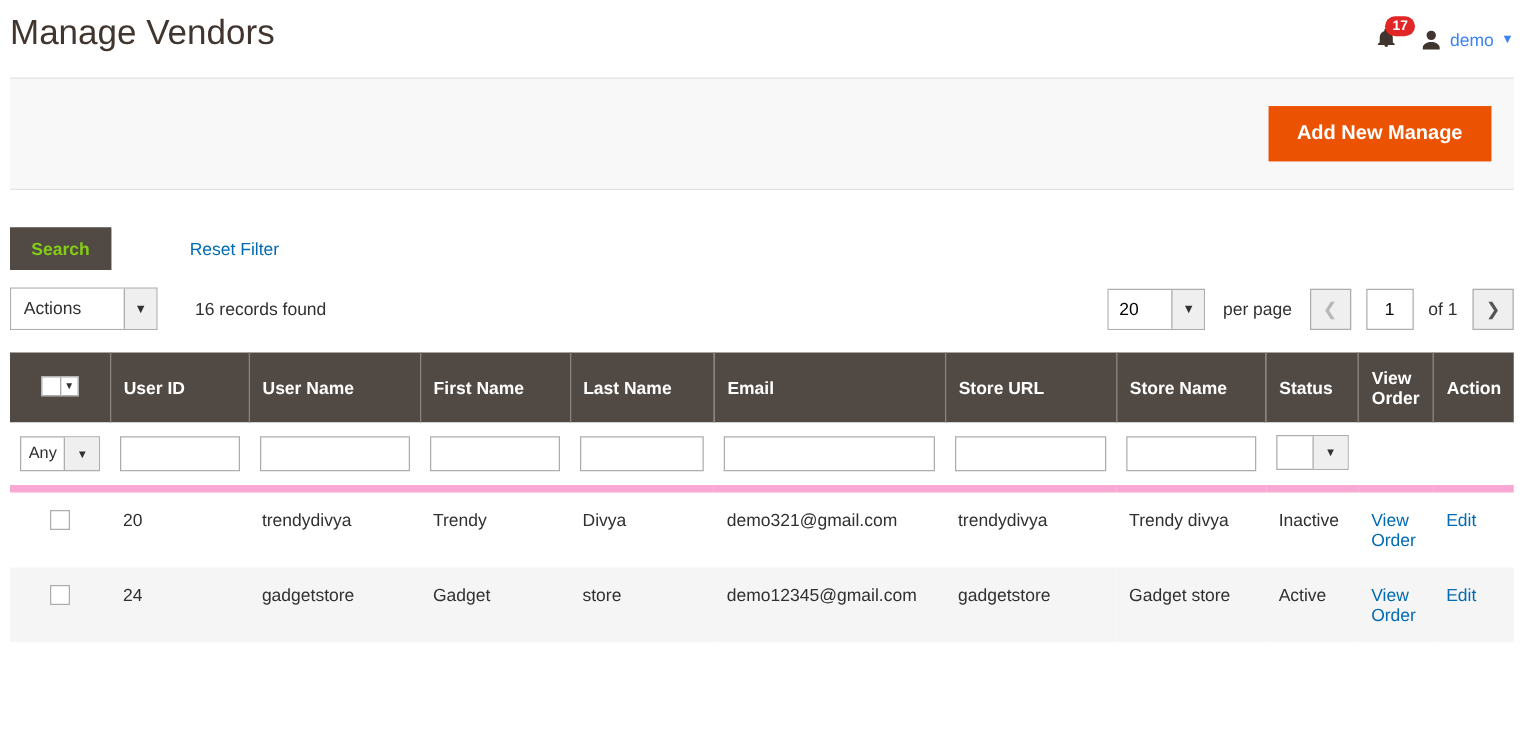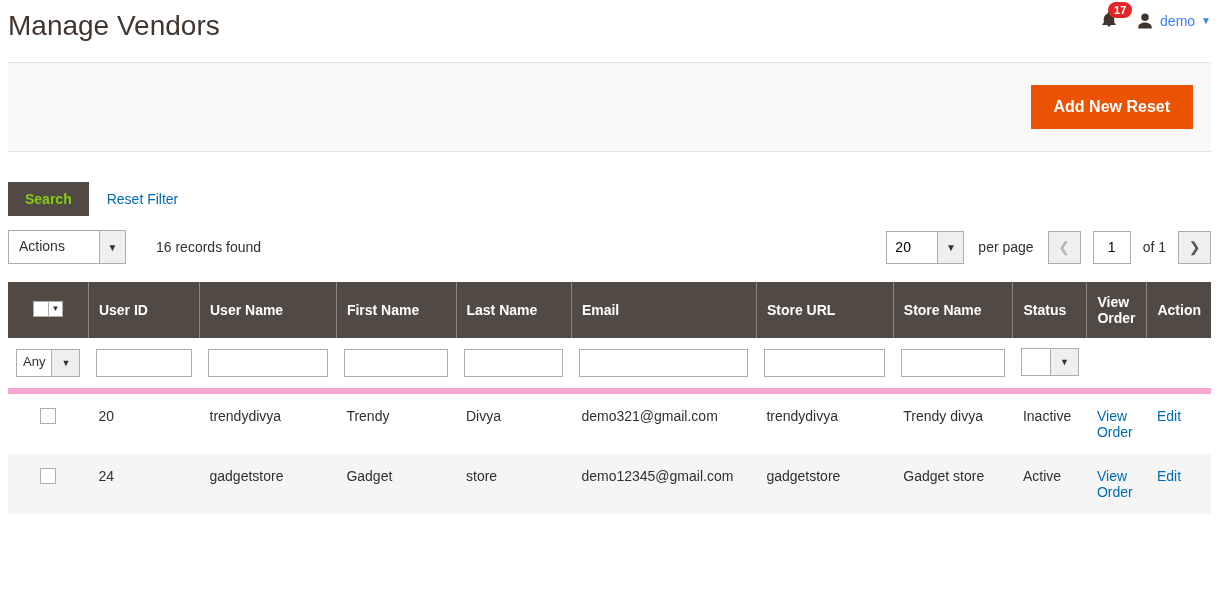--- a/index.html
+++ b/index.html
@@ -1,30 +1,30 @@
 <!DOCTYPE html>
 <html><head>
 <meta charset="utf-8">
 <style>
 * { box-sizing: border-box; margin: 0; padding: 0; }
 body { font-family: 'Helvetica Neue', Helvetica, Arial, sans-serif; font-size: 14px; color: #303030; background: #fff; padding: 0 8px; }
-.header { display: flex; justify-content: space-between; align-items: flex-start; padding: 10px 0 20px; }
+.header { display: flex; justify-content: space-between; align-items: flex-end; padding: 10px 0 20px; }
 .page-title { font-size: 28px; font-weight: 400; color: #41362f; }
 .header-actions { display: flex; align-items: center; gap: 18px; }
 .bell { position: relative; cursor: pointer; }
 .bell svg { width: 18px; height: 18px; fill: #41362f; }
 .badge { position: absolute; top: -8px; left: 8px; background: #e22626; color: #fff; border-radius: 10px; font-size: 11px; font-weight: 700; padding: 1px 6px; line-height: 14px; }
 .user { display: flex; align-items: center; gap: 6px; cursor: pointer; color: #3b82f6; }
 .user svg { width: 18px; height: 18px; fill: #41362f; }
 .user-caret { font-size: 10px; }
 .action-bar { background: #f8f8f8; border-top: 1px solid #e3e3e3; border-bottom: 1px solid #e3e3e3; padding: 22px 18px; display: flex; justify-content: flex-end; margin-bottom: 30px; }
 .primary-btn { background: #eb5202; color: #fff; border: 1px solid #eb5202; font-size: 16px; font-weight: 600; padding: 12px 22px; cursor: pointer; }
 .filter-bar { display: flex; gap: 18px; align-items: center; margin-bottom: 14px; }
 .search-btn { background: #514943; color: #84cc16; border: 1px solid #514943; padding: 8px 16px; font-weight: 600; font-size: 14px; cursor: pointer; }
-.reset-link { color: #006bb4; cursor: pointer; font-size: 14px; }
+.reset-link { color: #006bb4; cursor: pointer; font-size: 14px; margin-left: 45px; }
 .controls-row { display: flex; justify-content: space-between; align-items: center; margin-bottom: 18px; }
 .controls-left { display: flex; align-items: center; gap: 30px; }
 .dropdown { display: inline-flex; border: 1px solid #adadad; height: 34px; }
 .dropdown-label { padding: 7px 10px; min-width: 90px; background: #fff; }
 .dropdown-arrow { width: 26px; background: #efefef; border-left: 1px solid #adadad; display: flex; align-items: center; justify-content: center; cursor: pointer; font-size: 10px; color: #333; }
 .records { color: #303030; }
 .controls-right { display: flex; align-items: center; gap: 14px; }
 .page-size { display: inline-flex; border: 1px solid #adadad; height: 33px; }
 .page-size input { border: none; width: 50px; padding: 0 8px; font-size: 14px; }
 .per-page-label { color: #303030; }
@@ -71,21 +71,21 @@
       <svg viewBox="0 0 24 24">
           <path d="M12 12a5 5 0 100-10 5 5 0 000 10zm0 2c-4 0-9 2-9 6v2h18v-2c0-4-5-6-9-6z"></path>
         </svg>
       <span>demo</span>
       <span class="user-caret">▼</span>
     </div>
   </div>
 </div>
 
 <div class="action-bar">
-  <button class="primary-btn">Add New Reset</button>
+  <button class="primary-btn">Add New Manage</button>
 </div>
 
 <div class="filter-bar">
   <button class="search-btn">Search</button>
   <span class="reset-link">Reset Filter</span>
 </div>
 
 <div class="controls-row">
   <div class="controls-left">
     <div class="dropdown">

